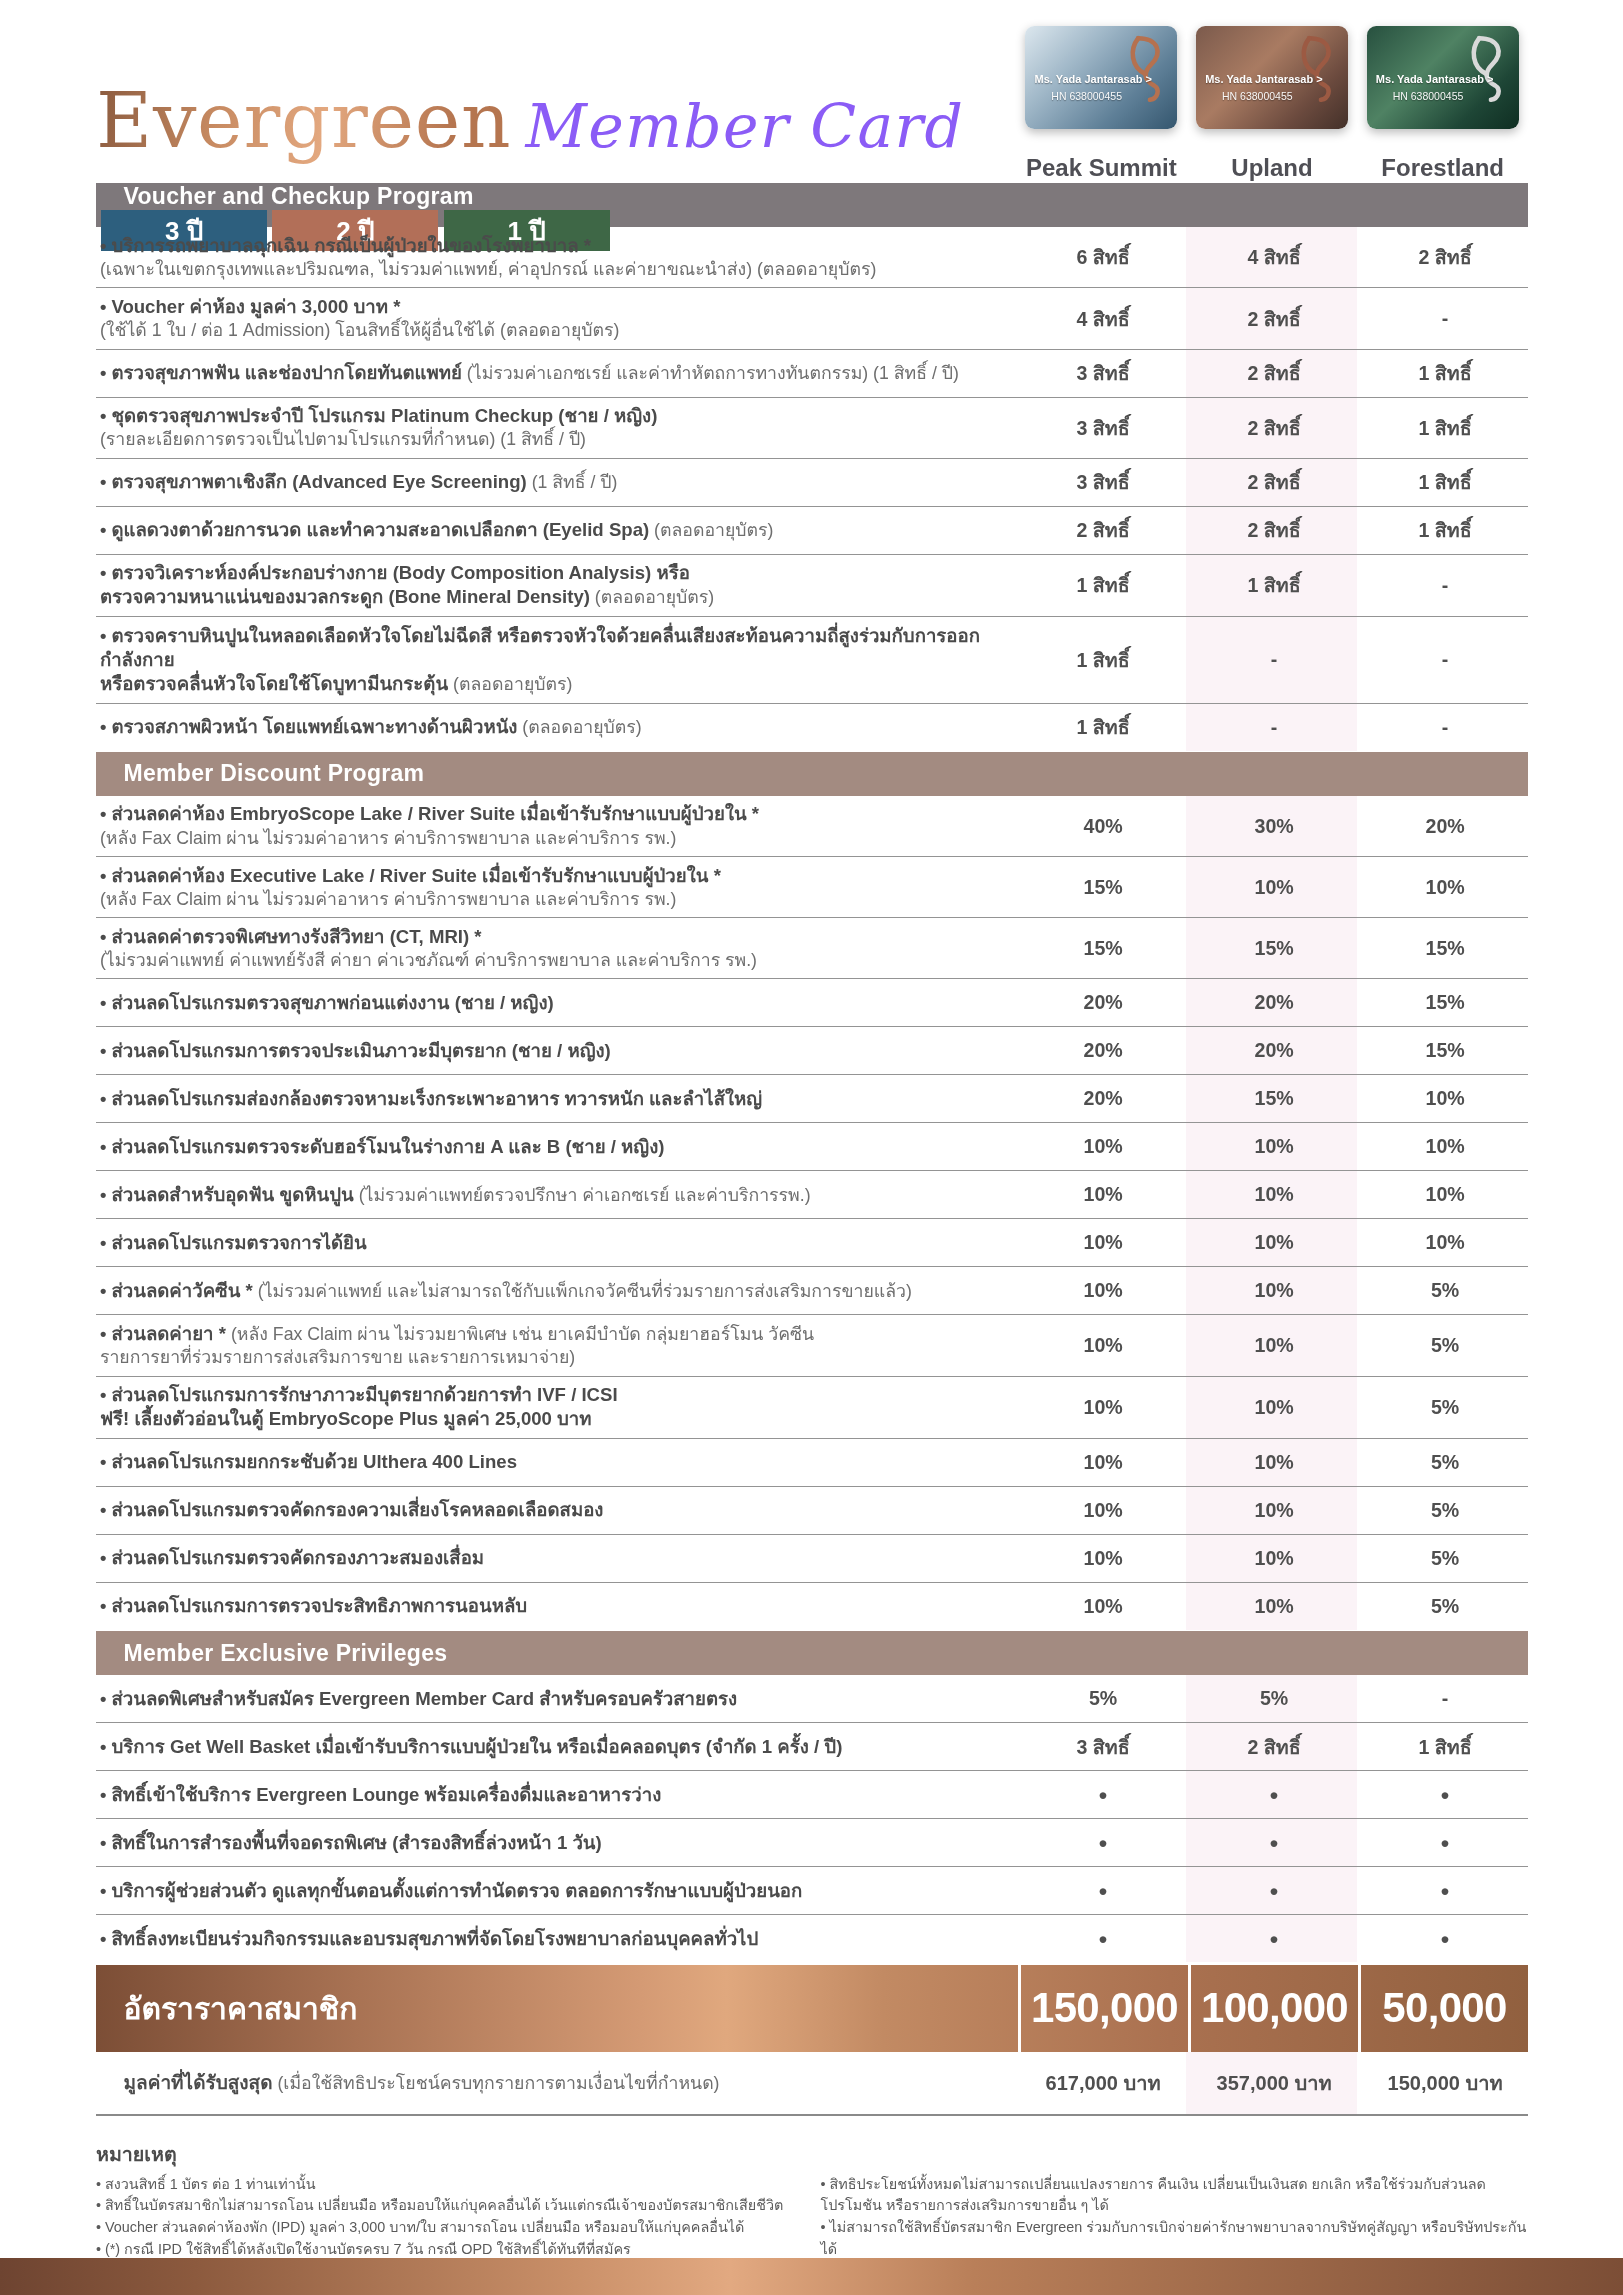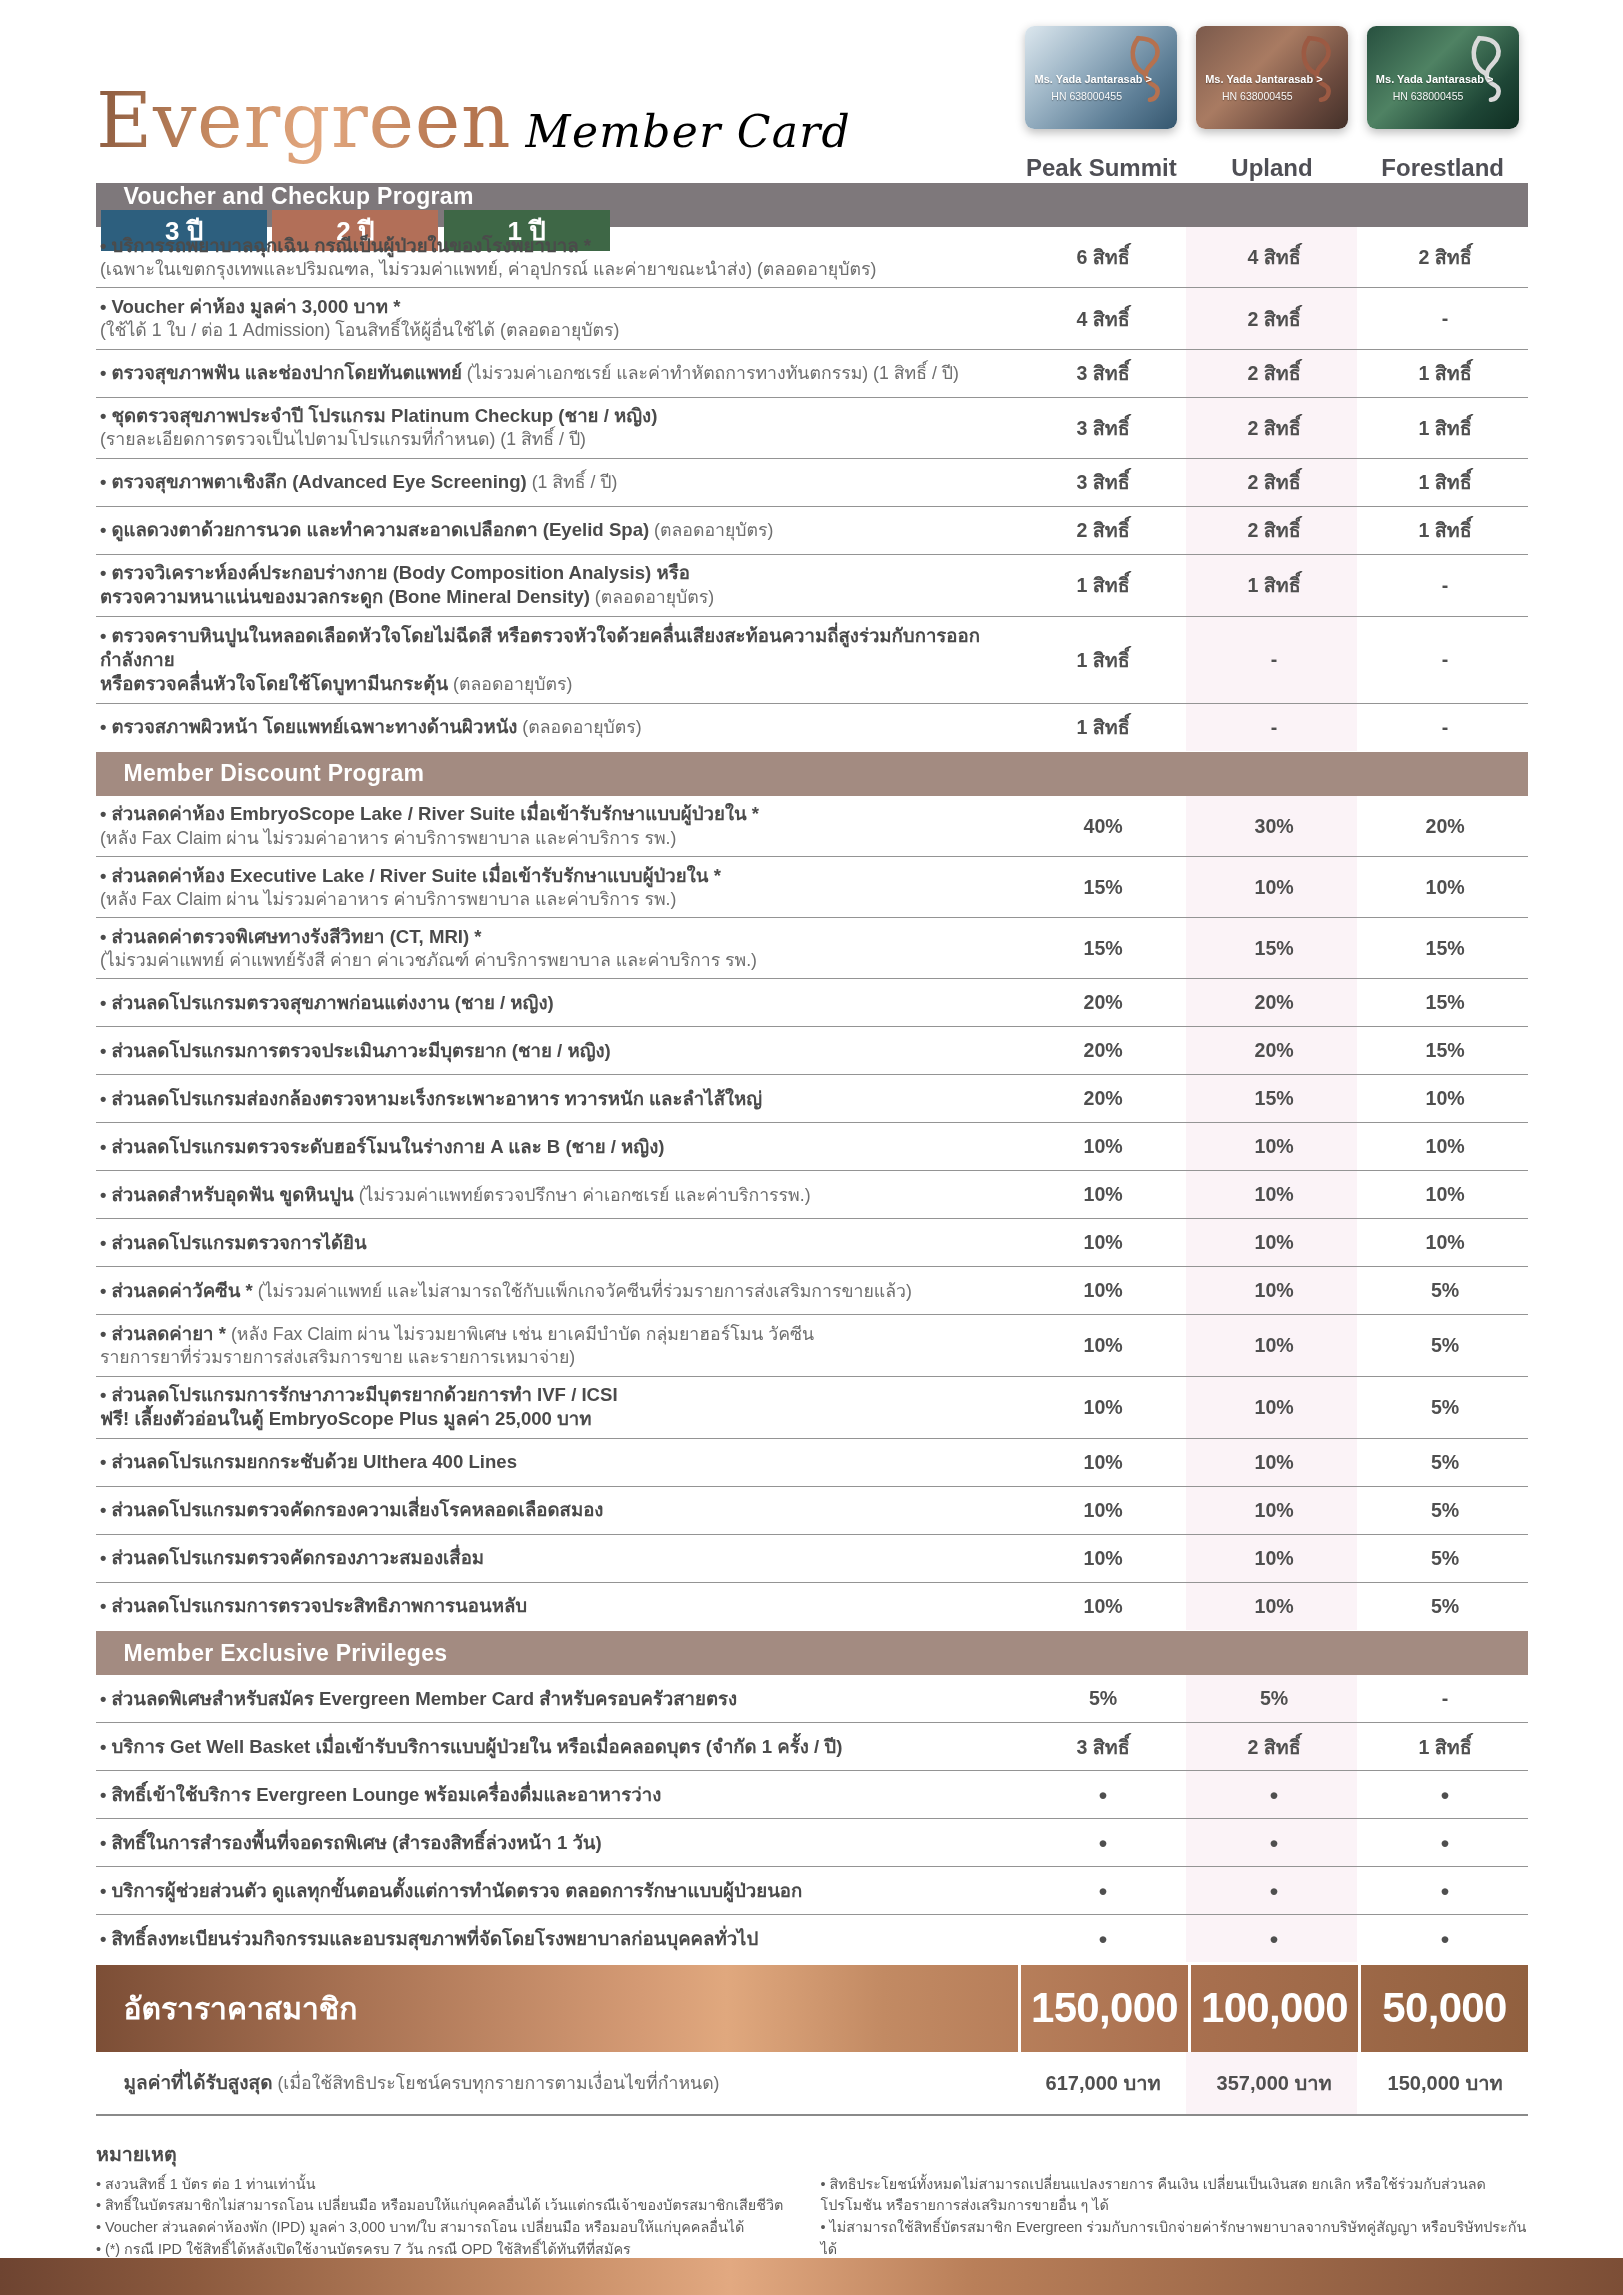--- a/index.html
+++ b/index.html
@@ -14,21 +14,21 @@
   .top{display:flex;align-items:flex-end;height:182px;}
   .logo-wrap{flex:1;display:flex;align-items:baseline;white-space:nowrap;padding-bottom:17px;}
   .logo-main{
     font-family:"DejaVu Serif","Liberation Serif",serif;
     font-size:77px;letter-spacing:0.7px;
     background:linear-gradient(100deg,#8a5a3e 0%,#c88b62 30%,#e3a87f 55%,#b5754f 85%);
     -webkit-background-clip:text;background-clip:text;color:transparent;
   }
   .logo-script{
     font-family:"DejaVu Serif","Liberation Serif",serif;font-style:italic;
-    font-size:44px;color:#000000;margin-left:14.4px;letter-spacing:1.3px;
+    font-size:60px;color:#8b5cf6;margin-left:14.4px;letter-spacing:1.3px;
   }
   .cards-strip{width:512px;display:flex;}
   .card-slot{width:171px;display:flex;flex-direction:column;align-items:center;gap:15px;}
   .mcard{
     width:152px;height:103px;border-radius:9.2px;position:relative;
     box-shadow:0 3.9px 9.2px rgba(0,0,0,.25);color:#fff;overflow:hidden;
   }
   .mcard svg{position:absolute;right:6.5px;top:7.9px;}
   .mcard .holder{position:absolute;left:9.2px;top:47px;font-size:11px;font-weight:bold;text-shadow:0 0.7px 1.3px rgba(0,0,0,.4);}
   .mcard .hn{position:absolute;left:26px;top:64px;font-size:10.5px;opacity:.95;text-shadow:0 0.7px 1.3px rgba(0,0,0,.4);}

